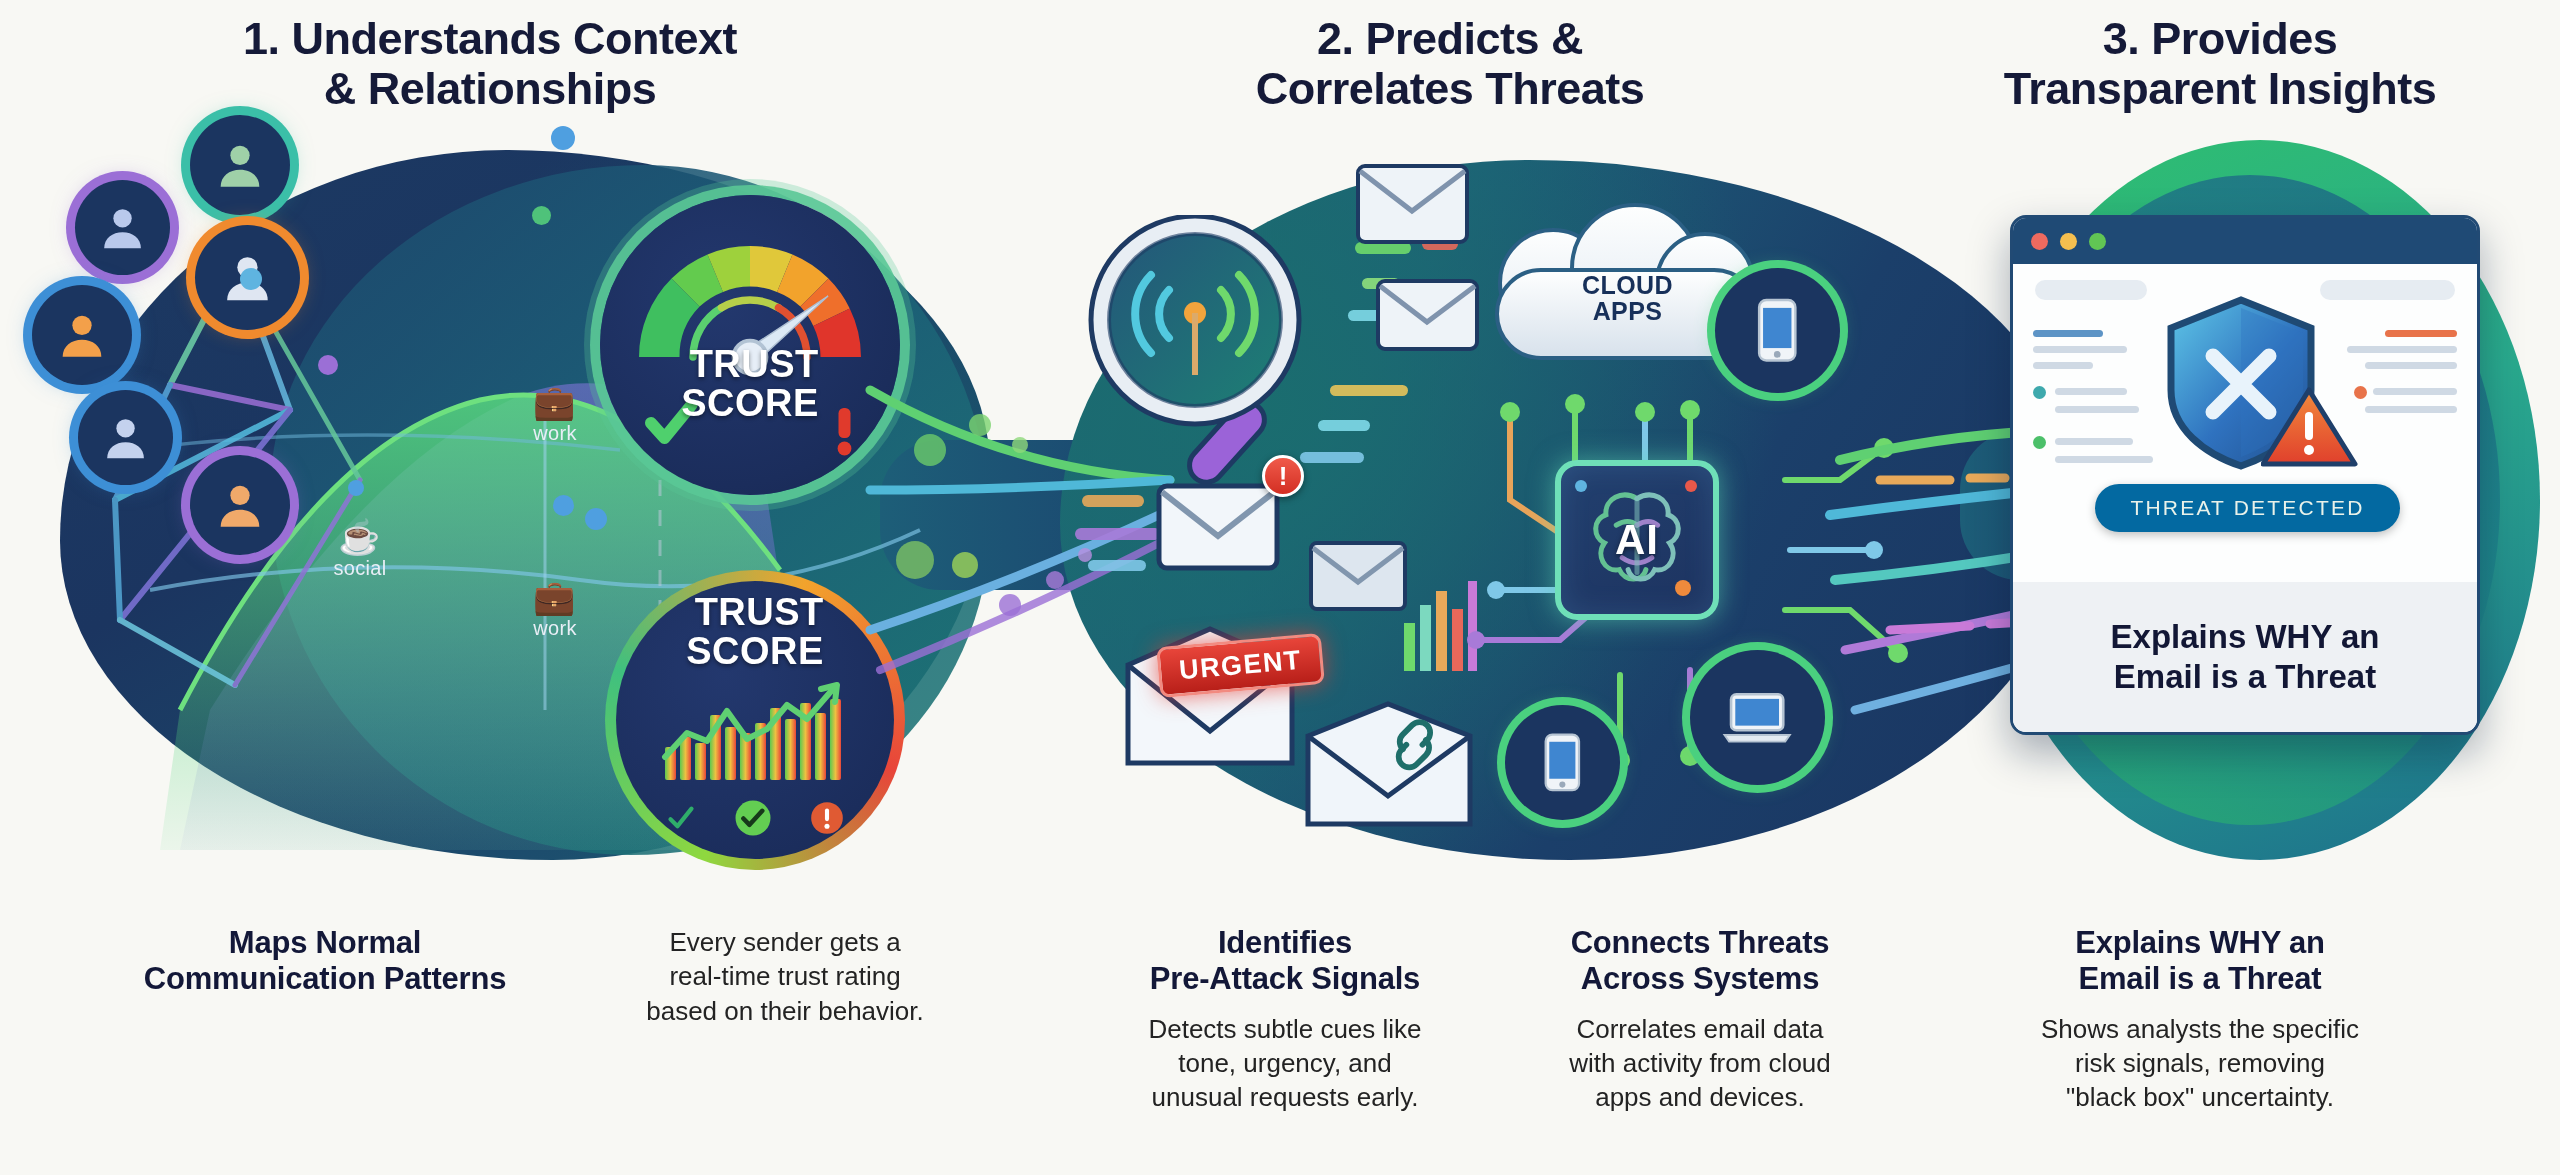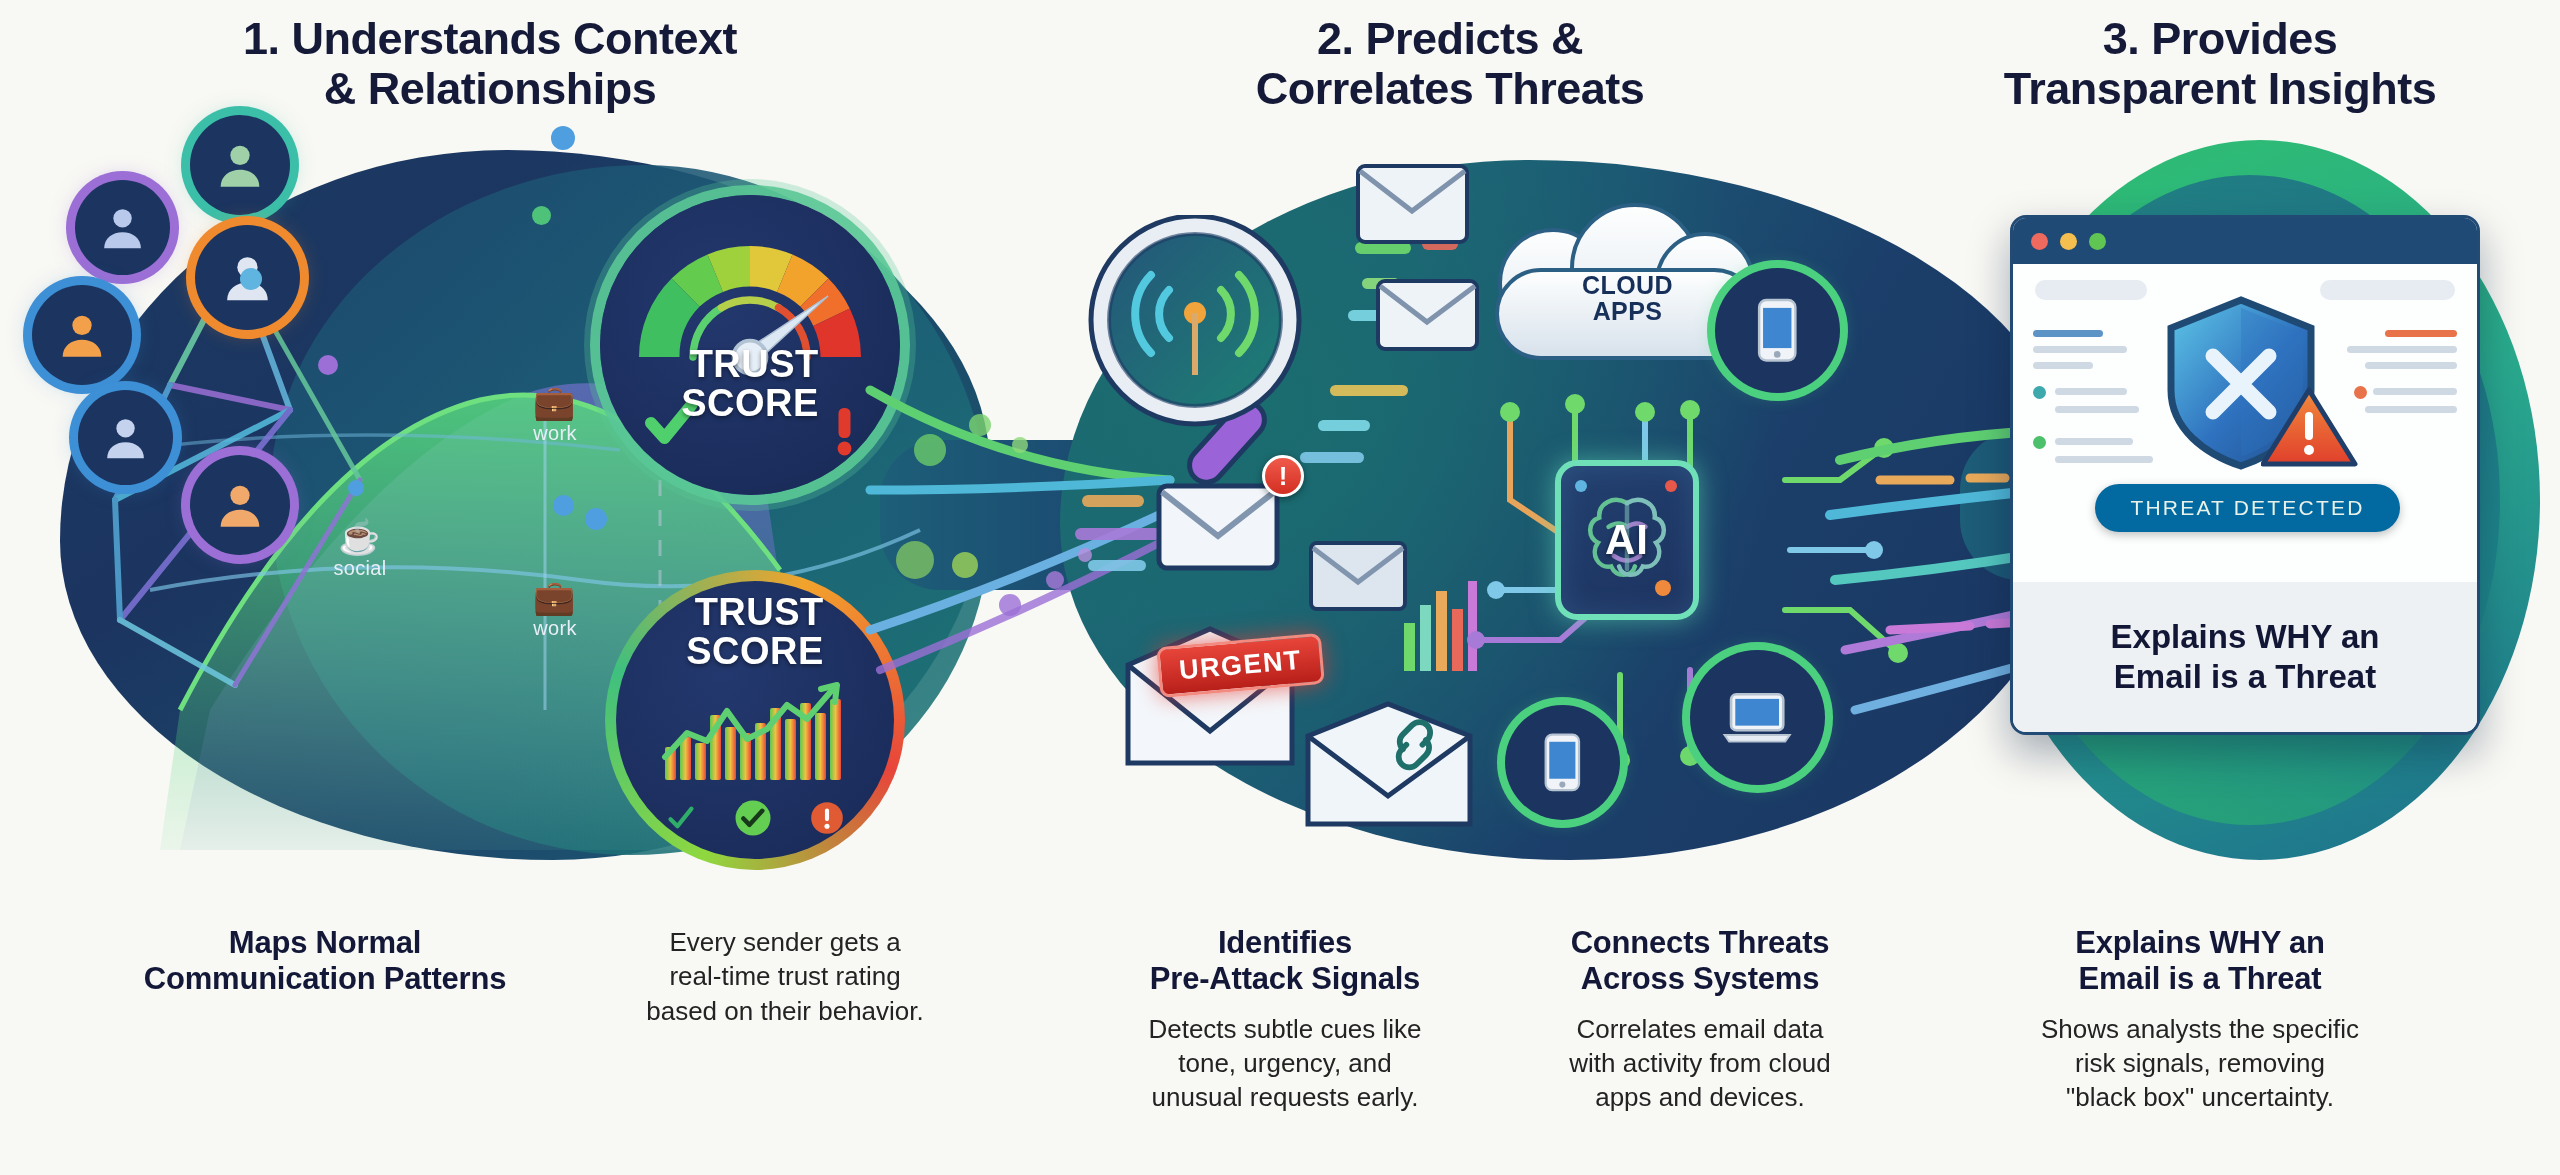--- a/index.html
+++ b/index.html
@@ -491,21 +491,21 @@
     </g>
     <g fill="#7fc8e8">
         <circle cx="56" cy="230" r="9"></circle>
         <circle cx="434" cy="190" r="9"></circle>
       </g>
     <g fill="#a87ad8">
         <circle cx="36" cy="280" r="9"></circle>
       </g>
   </svg>
 
-  <div class="chip" style="left:1555px;top:460px;width:144px;height:160px;">
+  <div class="chip" style="left:1555px;top:460px;width:164px;height:160px;">
     <svg viewBox="0 0 100 100" style="position:absolute;inset:0;width:100%;height:100%;opacity:.85;">
       <g fill="none" stroke-width="3.4" stroke-linecap="round">
         <path d="M50 22 C40 16 28 22 29 33 C20 36 20 48 28 52 C22 60 28 72 38 70 C42 79 54 78 56 70" stroke="#6fd99a"></path>
         <path d="M50 22 C60 16 72 22 71 33 C80 36 80 48 72 52 C78 60 72 72 62 70 C58 79 46 78 44 70" stroke="#8fd8c8"></path>
         <path d="M36 40 q8 -5 14 0" stroke="#6fd99a"></path>
         <path d="M50 40 q8 -5 14 0" stroke="#b58fdc"></path>
         <path d="M40 62 q10 7 20 0" stroke="#b58fdc"></path>
         <path d="M50 22 L50 72" stroke="#8fd8c8" opacity=".55"></path>
       </g>
     </svg>

